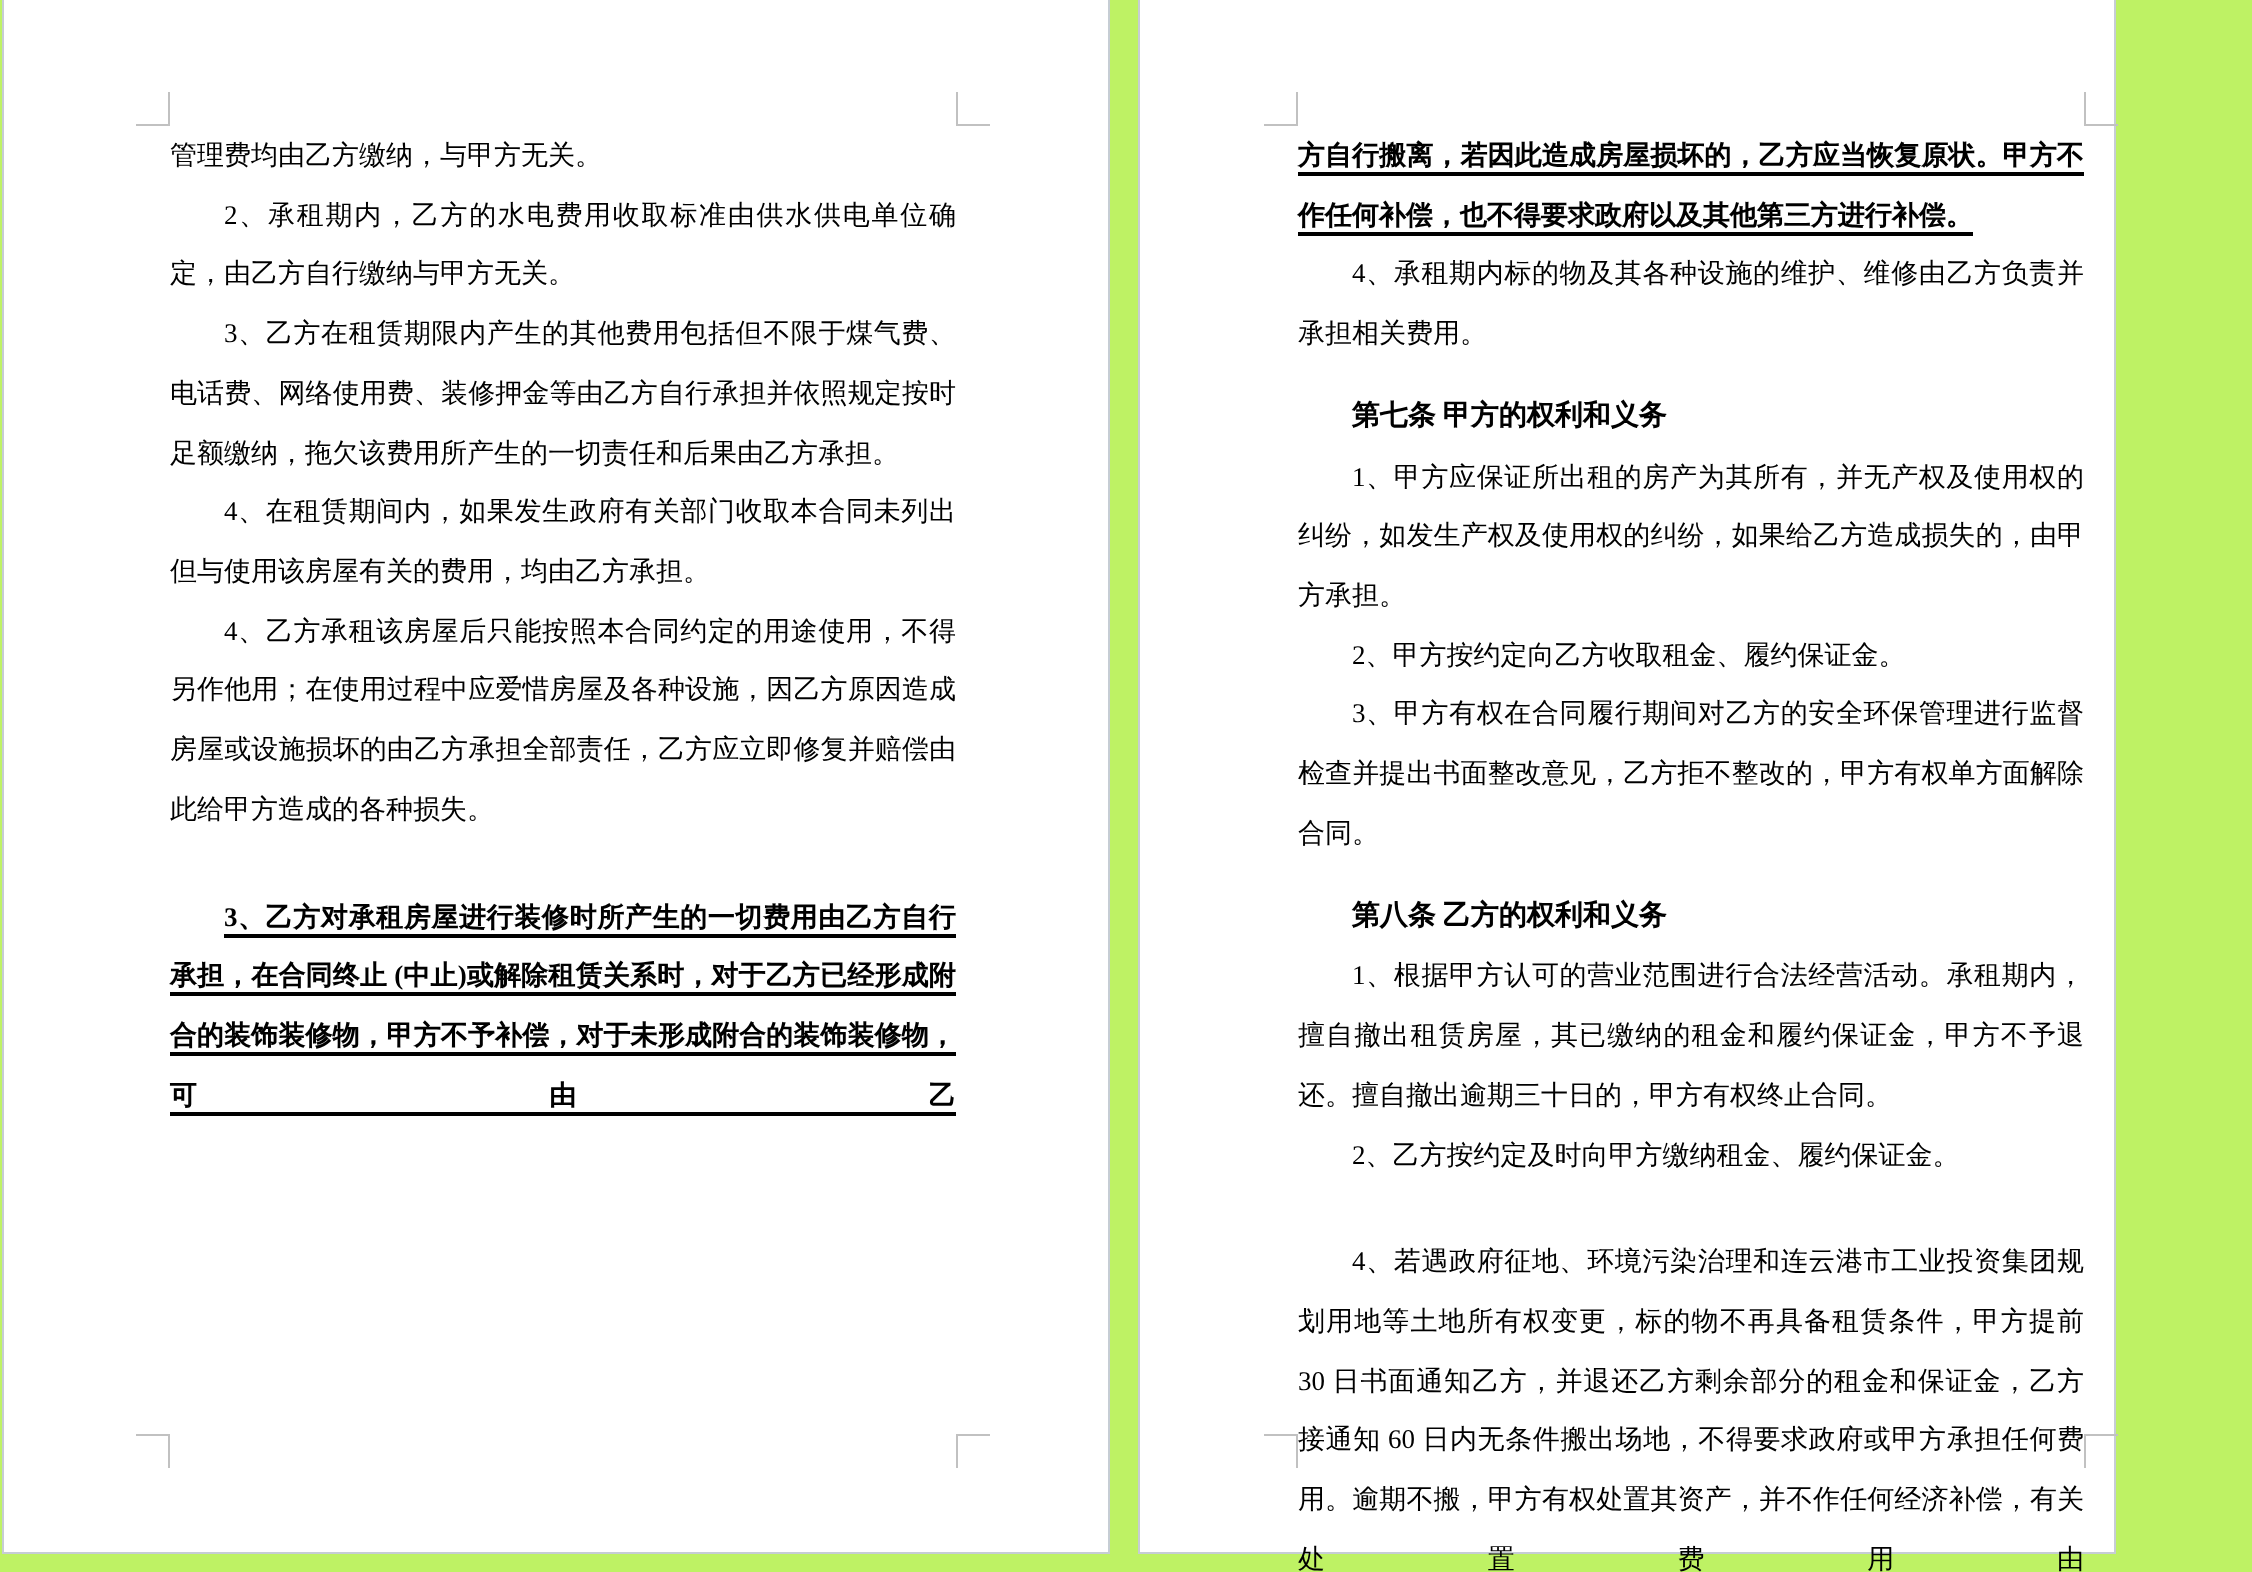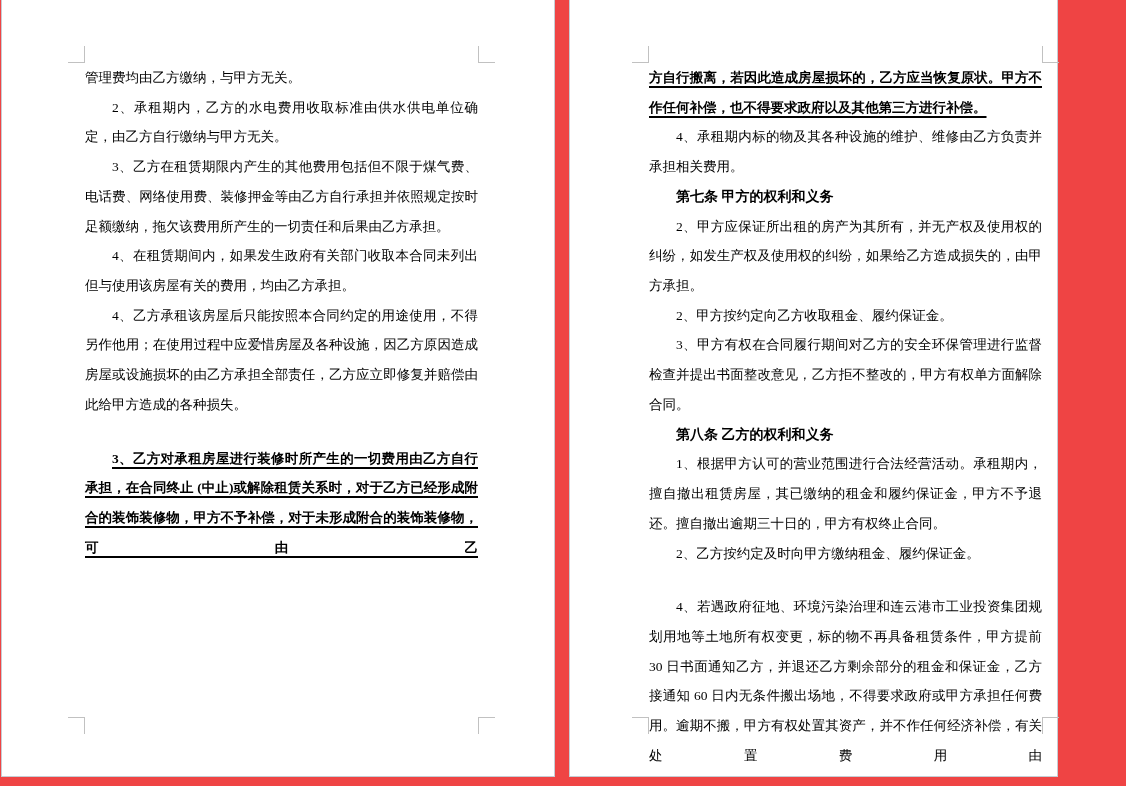--- a/index.html
+++ b/index.html
@@ -7,21 +7,21 @@
     padding: 0;
   }
   body {
     font-family: "Liberation Serif", "DejaVu Serif", serif;
     background: #dee5ea;
   }
   .canvas {
     position: relative;
     width: 1126px;
     height: 786px;
-    background: #ef4444;
+    background: #bef264;
     overflow: hidden;
   }
   .page {
     position: absolute;
     top: 0;
     height: 777px;
     background: #ffffff;
     border: 1px solid #c6cdd4;
     border-top: none;
     box-sizing: border-box;
@@ -41,21 +41,21 @@
   }
   .page-left  .textcol { left: 83px; }
   .page-right .textcol { left: 79px; }
 
   .textcol p {
     margin: 0;
     padding: 0;
     text-indent: 27px;
   }
   .textcol p.cont { text-indent: 0; }
-  .textcol p.heading { font-weight: bold; font-size: 14px; }
+  .textcol p.heading { font-weight: bold; font-size: 14px; margin-top: 12px; }
   .textcol p.emph {
     font-weight: bold;
     text-decoration: underline;
     text-decoration-thickness: 1.5px;
     text-underline-offset: 4px;
   }
   .textcol p.fill-last { text-align-last: justify; margin-top: 24px; }
 
   
   .mark {
@@ -103,21 +103,21 @@
   <div class="page page-right">
     <div class="mark tl"></div>
     <div class="mark tr"></div>
     <div class="mark bl"></div>
     <div class="mark br"></div>
 
     <div class="textcol">
       <p class="emph cont">方自行搬离，若因此造成房屋损坏的，乙方应当恢复原状。甲方不作任何补偿，也不得要求政府以及其他第三方进行补偿。</p>
       <p>4、承租期内标的物及其各种设施的维护、维修由乙方负责并承担相关费用。</p>
       <p class="heading">第七条 甲方的权利和义务</p>
-      <p>2、甲方应保证所出租的房产为其所有，并无产权及使用权的纠纷，如发生产权及使用权的纠纷，如果给乙方造成损失的，由甲方承担。</p>
+      <p>1、甲方应保证所出租的房产为其所有，并无产权及使用权的纠纷，如发生产权及使用权的纠纷，如果给乙方造成损失的，由甲方承担。</p>
       <p>2、甲方按约定向乙方收取租金、履约保证金。</p>
       <p>3、甲方有权在合同履行期间对乙方的安全环保管理进行监督检查并提出书面整改意见，乙方拒不整改的，甲方有权单方面解除合同。</p>
       <p class="heading">第八条 乙方的权利和义务</p>
       <p>1、根据甲方认可的营业范围进行合法经营活动。承租期内，擅自撤出租赁房屋，其已缴纳的租金和履约保证金，甲方不予退还。擅自撤出逾期三十日的，甲方有权终止合同。</p>
       <p>2、乙方按约定及时向甲方缴纳租金、履约保证金。</p>
       <p class="fill-last">4、若遇政府征地、环境污染治理和连云港市工业投资集团规划用地等土地所有权变更，标的物不再具备租赁条件，甲方提前 30 日书面通知乙方，并退还乙方剩余部分的租金和保证金，乙方接通知 60 日内无条件搬出场地，不得要求政府或甲方承担任何费用。逾期不搬，甲方有权处置其资产，并不作任何经济补偿，有关处置费用由</p>
     </div>
   </div>
 
 </div>

